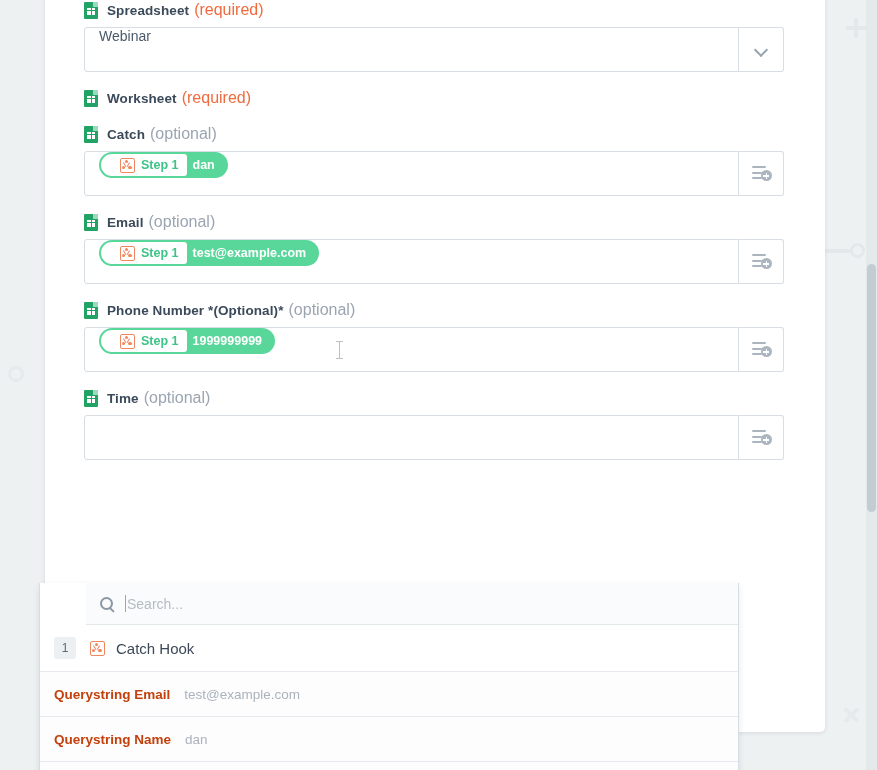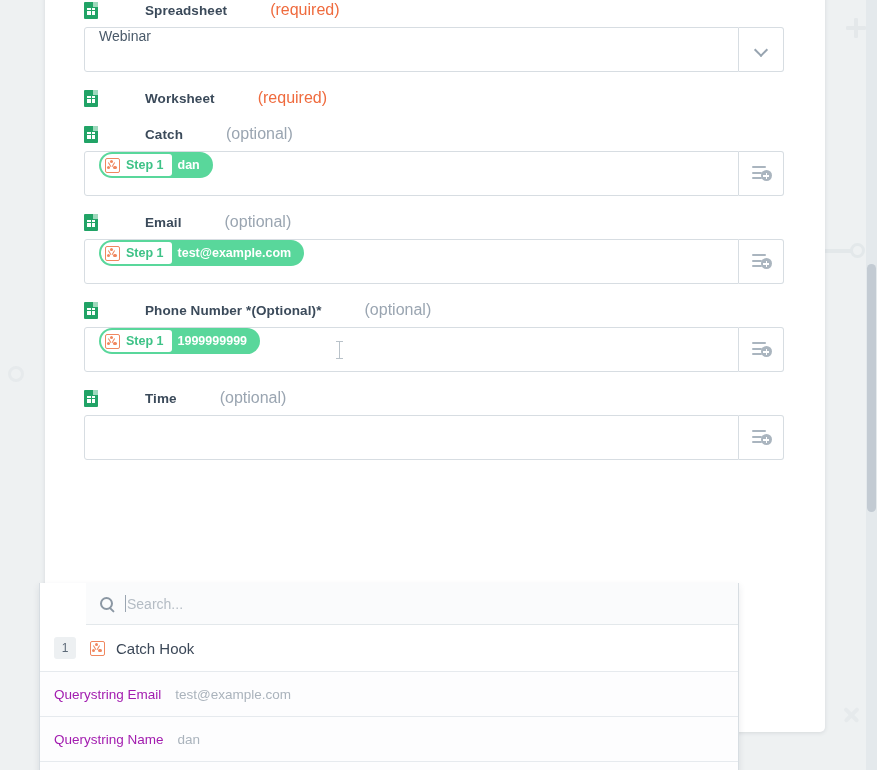--- a/index.html
+++ b/index.html
@@ -113,21 +113,20 @@
 
   
   .field { position: relative; margin-bottom: 16px; }
 
   .field-label {
     display: flex;
     align-items: center;
     height: 20px;
     margin-bottom: 7px;
     white-space: nowrap;
-    gap: 38px;
   }
   .sheets-icon {
     position: relative;
     width: 14px; height: 17px;
     margin-right: 9px;
     flex: 0 0 auto;
   }
   .sheets-icon .body {
     position: absolute;
     left: 0; top: 0;
@@ -261,21 +260,21 @@
     padding: 0 2px 0 2px;
     cursor: pointer;
     user-select: none;
   }
   .token .tok-step {
     display: inline-flex;
     align-items: center;
     height: 22px;
     background: #ffffff;
     border-radius: 11px 3px 3px 11px;
-    padding: 0 8px 0 4px;
+    padding: 0 8px 0 19px;
     margin-right: 4px;
   }
   .hook-icon {
     width: 15px; height: 15px;
     border: 1.6px solid #f0875f;
     border-radius: 2px;
     margin-right: 6px;
     position: relative;
     flex: 0 0 auto;
     background: #fff;
@@ -414,22 +413,22 @@
     display: flex;
     align-items: center;
     height: 45px;
     padding: 0 14px;
     border-bottom: 1px solid #e6eaee;
     cursor: pointer;
     background: #fdfdfe;
   }
   .dd-item-key {
     font-size: 13.5px;
-    font-weight: normal;
-    color: #a21caf;
+    font-weight: bold;
+    color: #c2410c;
     margin-right: 14px;
     white-space: nowrap;
   }
   .dd-item-val {
     font-size: 13.5px;
     color: #aab3bc;
     white-space: nowrap;
     overflow: hidden;
     text-overflow: ellipsis;
   }

